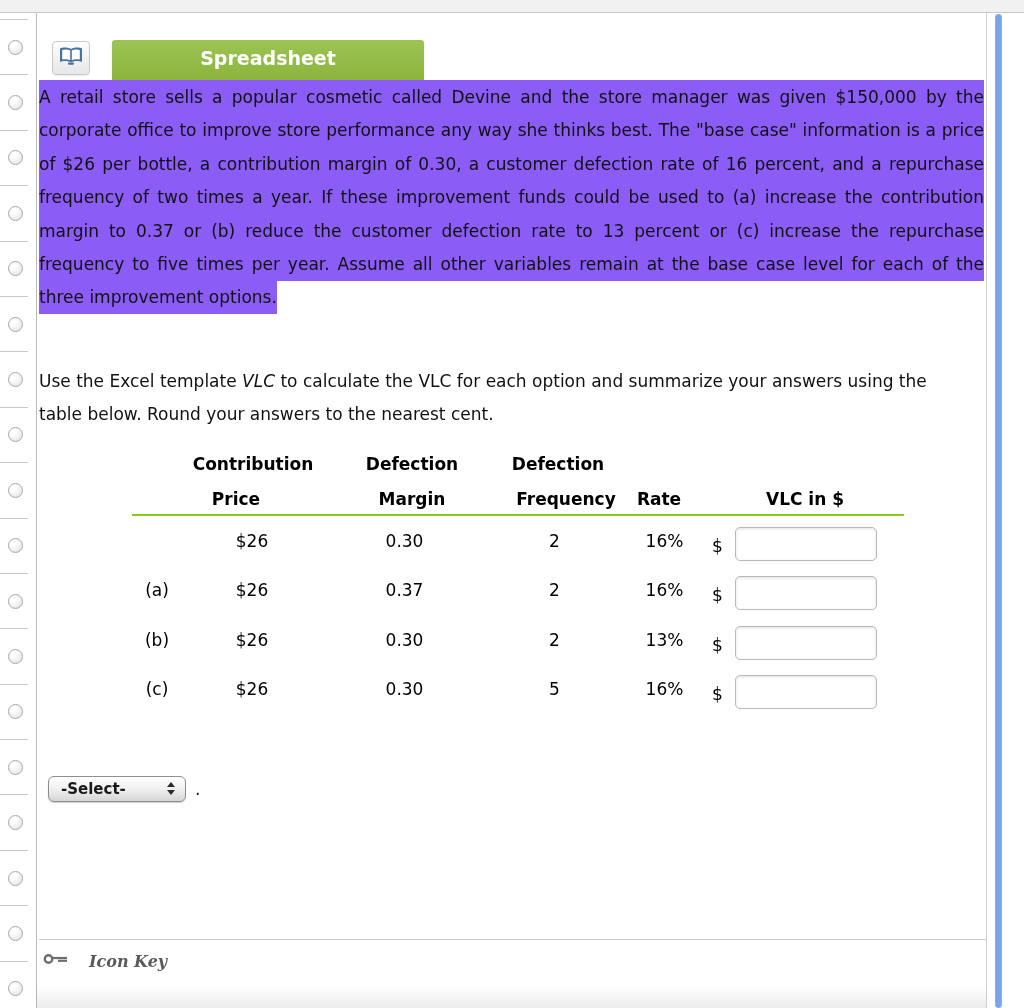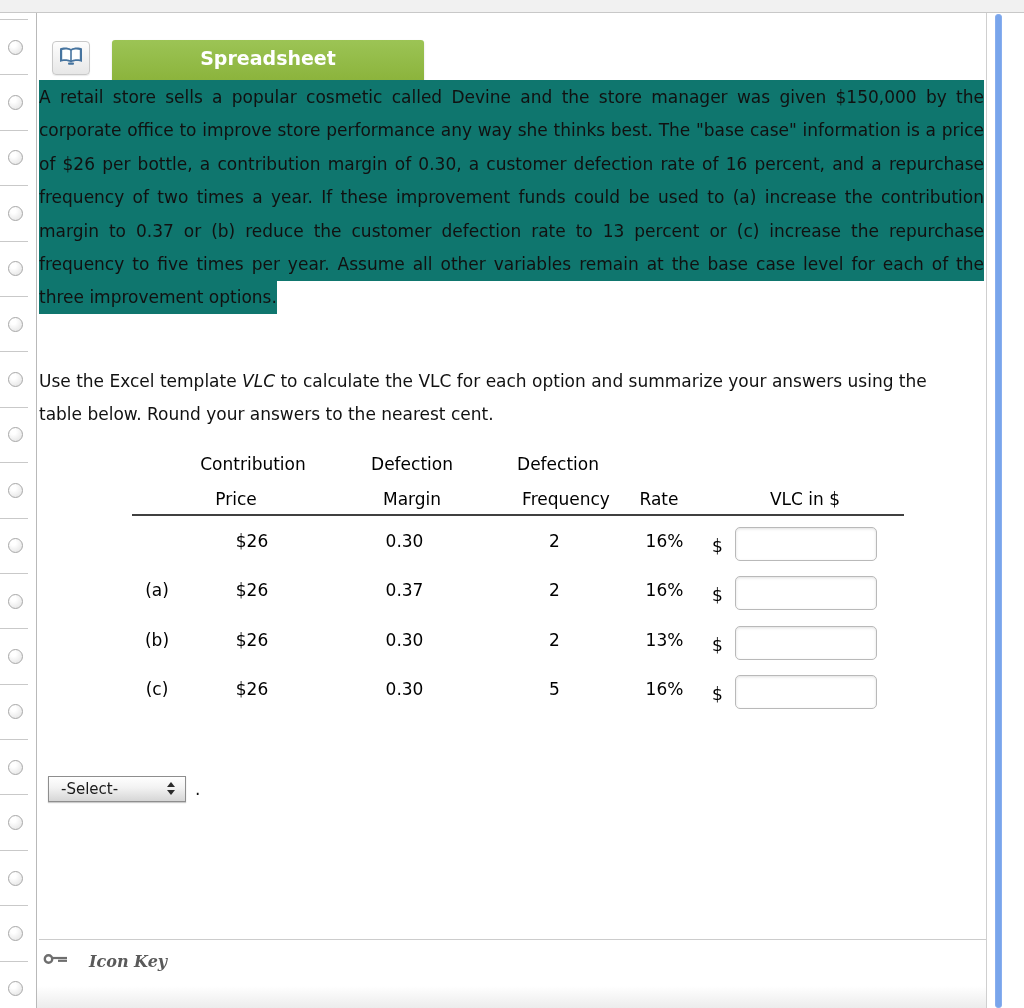--- a/index.html
+++ b/index.html
@@ -36,29 +36,29 @@
               display:flex; align-items:center; justify-content:center;
               box-shadow:0 1px 1px rgba(0,0,0,.08); }
   .banner { position:absolute; left:60px; top:0; width:312px; height:44px; border-radius:3px;
             background:linear-gradient(#9cc455, #8ab23a);
             color:#fff; font-size:19px; font-weight:bold; text-align:center; line-height:36px;
             box-shadow:0 1px 2px rgba(0,0,0,.15); }
 
   
   .problem { position:absolute; left:2px; top:68px; width:945px; font-size:17px;
              line-height:33.4px; color:#111; text-align:justify; }
-  .hl { background:#0f766e; padding:7px 0; }
+  .hl { background:#8b5cf6; padding:7px 0; }
 
   .instructions { position:absolute; left:2px; top:352px; width:930px; font-size:17px;
                   line-height:33px; color:#111; }
   .instructions .it { font-style:italic; }
 
   
   .tbl { position:absolute; left:95px; top:439px; width:772px; font-size:17px; color:#000; }
-  .tbl-head { position:relative; height:64px; border-bottom:2px solid #404040; font-weight:normal; }
+  .tbl-head { position:relative; height:64px; border-bottom:2px solid #84cc16; font-weight:bold; }
   .tbl-head span { position:absolute; transform:translateX(-50%); white-space:nowrap; }
   .h1 { top:2px; } .h2 { top:37px; }
   .p-contribution { left:121px; } .p-repurchase { left:280px; } .p-defection { left:426px; }
   .p-price { left:104px; } .p-margin { left:280px; } .p-frequency { left:434px; }
   .p-rate { left:527px; } .p-vlc { left:673px; }
 
   .trow { display:grid; grid-template-columns:50px 140px 165px 135px 85px 197px;
           height:49.5px; align-items:center; }
   .trow .c { text-align:center; }
   .vlc-cell { display:flex; align-items:center; }
@@ -66,23 +66,23 @@
   .vlc-input { width:142px; height:34px; margin-left:7px; margin-top:6px;
                border:1px solid #b9b9b9; border-radius:5px; background:#fff;
                box-shadow:inset 0 1px 3px rgba(0,0,0,.12); font-size:16px; padding:0 8px; }
 
   
   .question { position:absolute; left:2px; top:722px; width:930px; font-size:17px; color:#111; }
   .answer { position:absolute; left:2px; top:763px; width:930px; font-size:17px; color:#111;
             display:flex; align-items:center; }
   .sel { display:inline-flex; align-items:center; position:relative; margin-left:9px;
          height:26px; min-width:138px; padding:0 30px 0 12px;
-         border:1px solid #8e8e8e; border-radius:0;
+         border:1px solid #8e8e8e; border-radius:6px;
          background:linear-gradient(#ffffff 0%, #f2f2f2 45%, #d6d6d6 100%);
-         box-shadow:0 1px 1px rgba(0,0,0,.2); font-weight:normal; font-size:15px; color:#1a1a1a;
+         box-shadow:0 1px 1px rgba(0,0,0,.2); font-weight:bold; font-size:15px; color:#1a1a1a;
          cursor:default; }
   .sel .arrows { position:absolute; right:9px; top:50%; margin-top:-7px; width:9px; height:14px; }
   .sel .arrows i { display:block; width:0; height:0; border-left:4.5px solid transparent;
                    border-right:4.5px solid transparent; }
   .sel .arrows .up { border-bottom:5px solid #2b2b2b; margin-bottom:3px; }
   .sel .arrows .dn { border-top:5px solid #2b2b2b; }
   .answer .period { margin-left:9px; }
 
   
   .divider { position:absolute; left:2px; top:926px; width:947px; border-top:1px solid #cccccc; }

